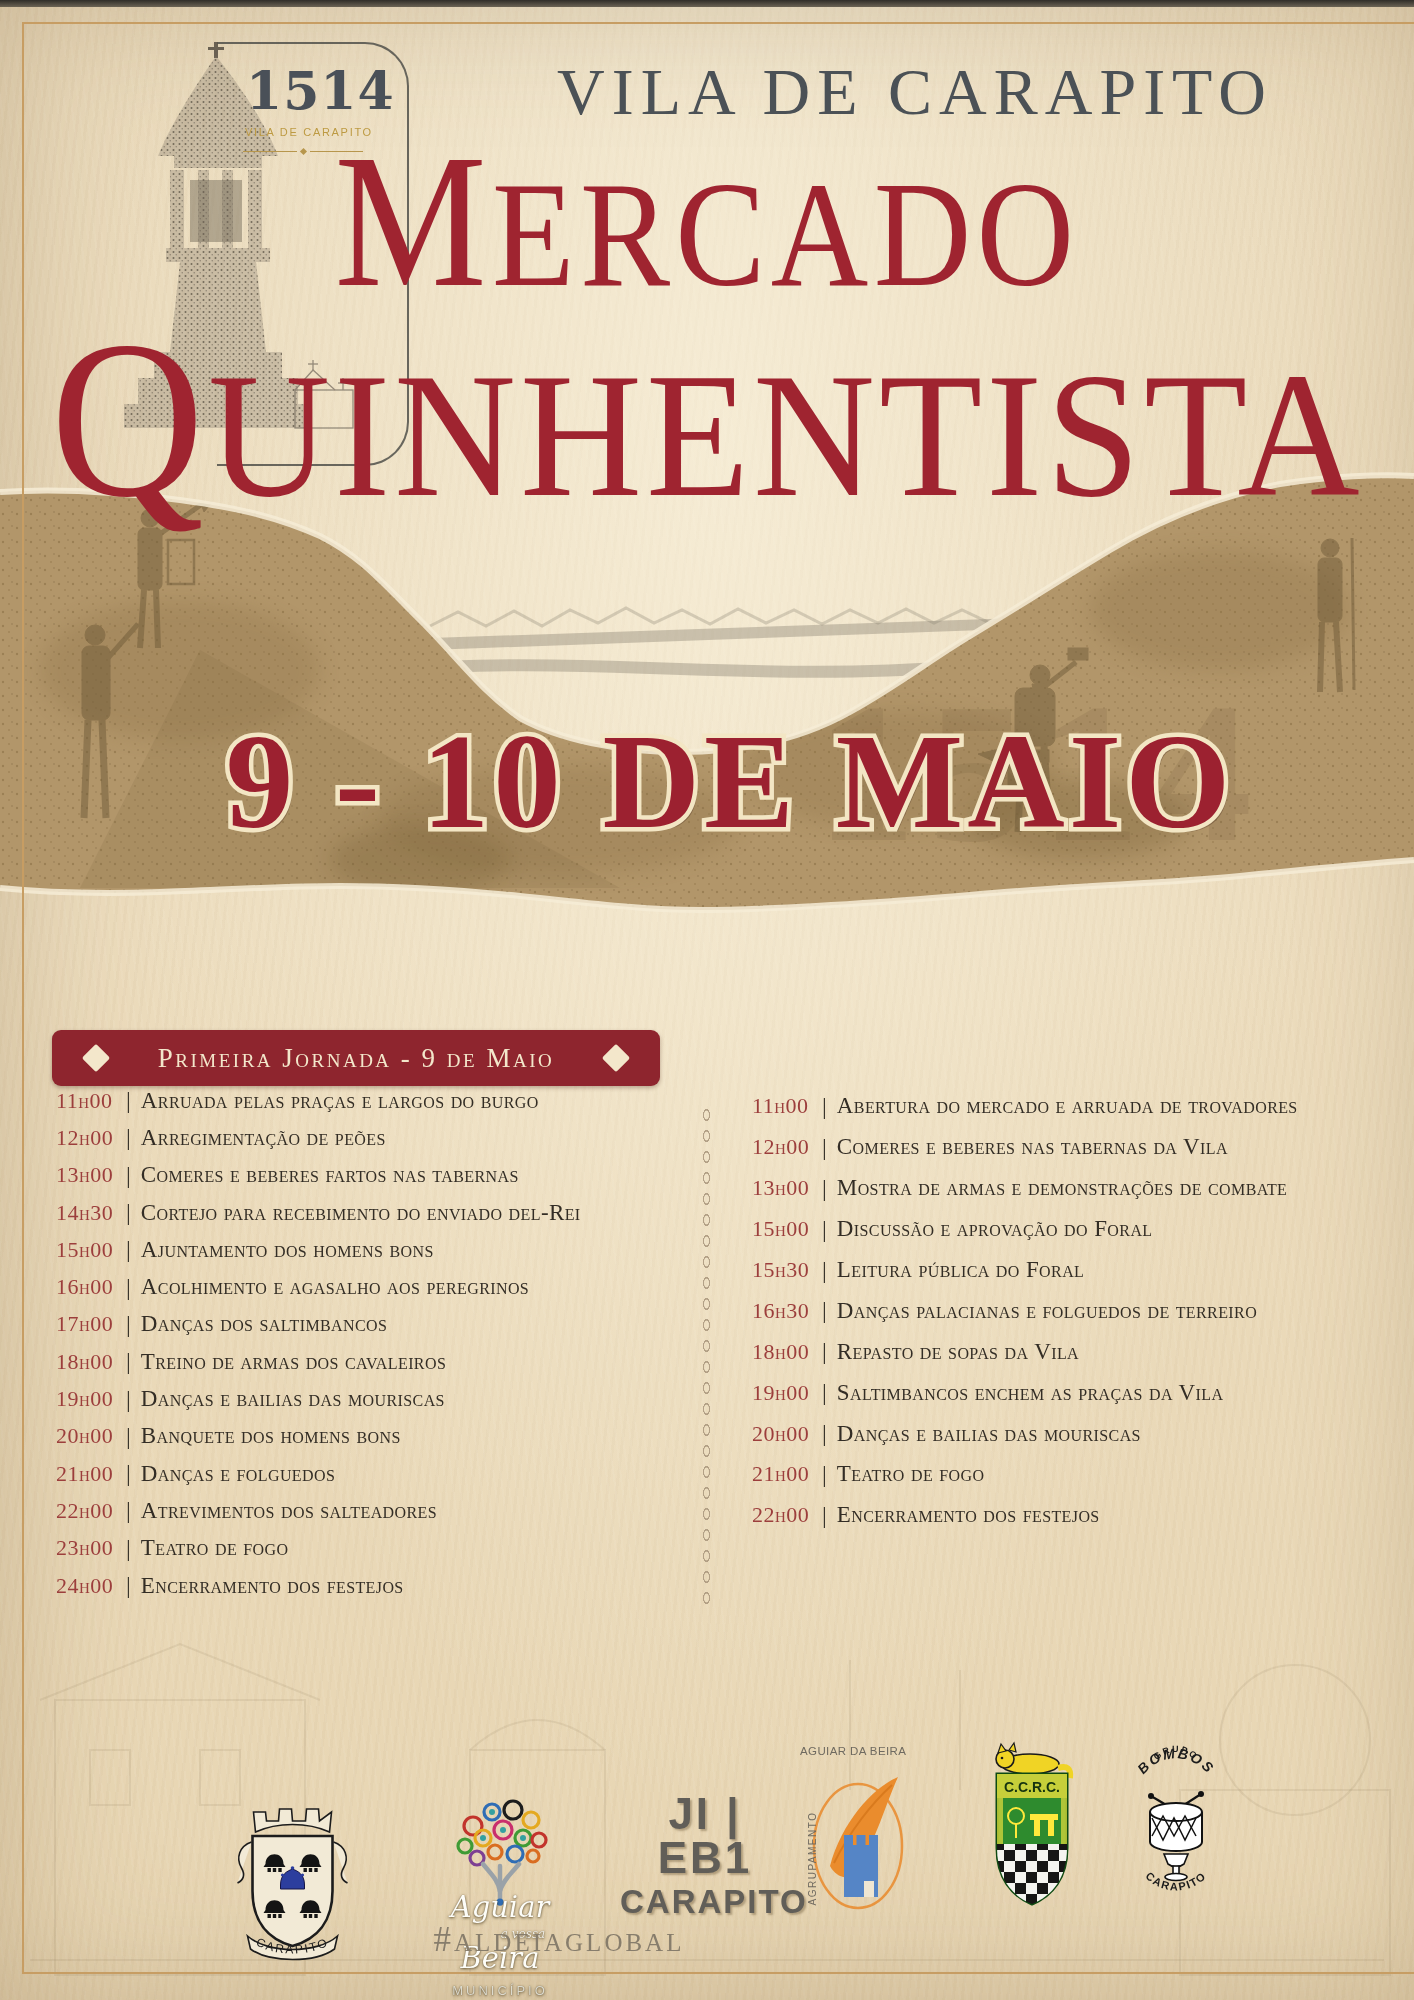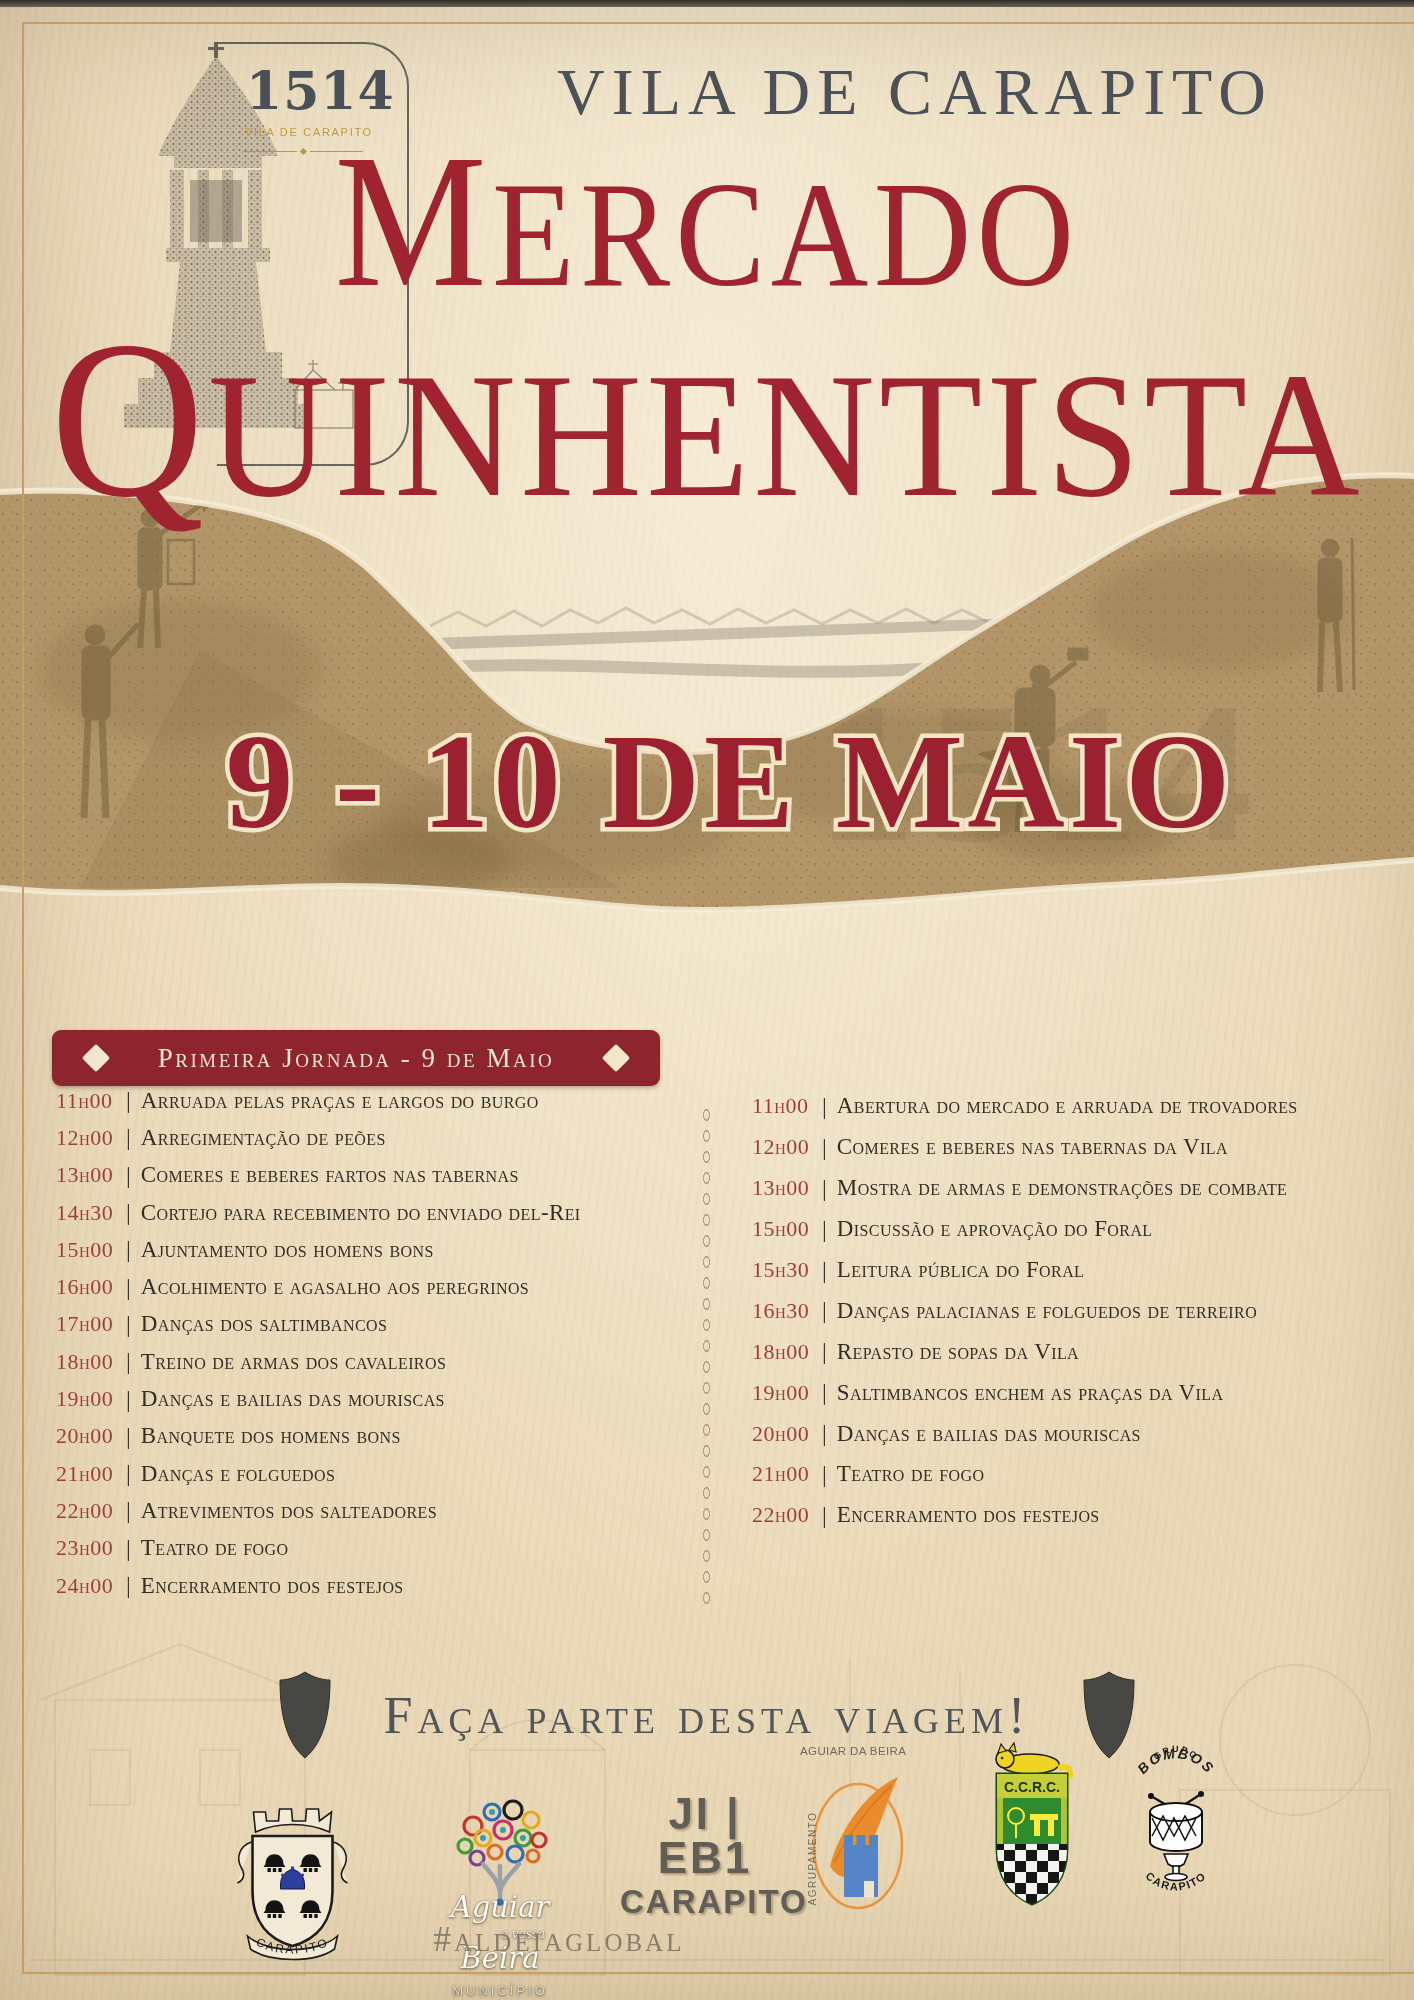--- a/index.html
+++ b/index.html
@@ -391,29 +391,20 @@
         <span class="sp">|</span>
         <span class="e">Teatro de fogo</span>
       </li>
     <li>
         <span class="t">22h00</span>
         <span class="sp">|</span>
         <span class="e">Encerramento dos festejos</span>
       </li>
   </ul>
 
-  <div class="cta">
-    <svg width="54" height="90" viewBox="0 0 54 90">
-      <path d="M27,2 C36,8 46,10 52,10 C52,44 46,72 27,88 C8,72 2,44 2,10 C8,10 18,8 27,2 Z" fill="#474744" stroke="#2e2e2c"></path>
-    </svg>
-    <span class="txt">Faça parte desta viagem!</span>
-    <svg width="54" height="90" viewBox="0 0 54 90">
-      <path d="M27,2 C36,8 46,10 52,10 C52,44 46,72 27,88 C8,72 2,44 2,10 C8,10 18,8 27,2 Z" fill="#474744" stroke="#2e2e2c"></path>
-    </svg>
-  </div>
 
   <div class="sponsor" style="left:225px;top:1788px;">
     <svg width="140" height="180" viewBox="0 0 135 180">
       <defs>
         <path id="crestband" d="M22,152 C40,170 90,170 108,152"></path>
       </defs>
       <g stroke="#1c1c1c" fill="#f2ead6" stroke-width="1.6">
         <path d="M28,44 L26,24 L38,24 L39,33 L51,33 L52,21 L64,21 L65,33 L78,33 L79,21 L91,21 L92,33 L104,24 L104,24 L102,44 C80,34 50,34 28,44 Z"></path>
         <path d="M24,54 C12,58 8,70 14,80 C18,87 16,92 10,95"></path>
         <path d="M106,54 C118,58 122,70 116,80 C112,87 114,92 120,95"></path>

